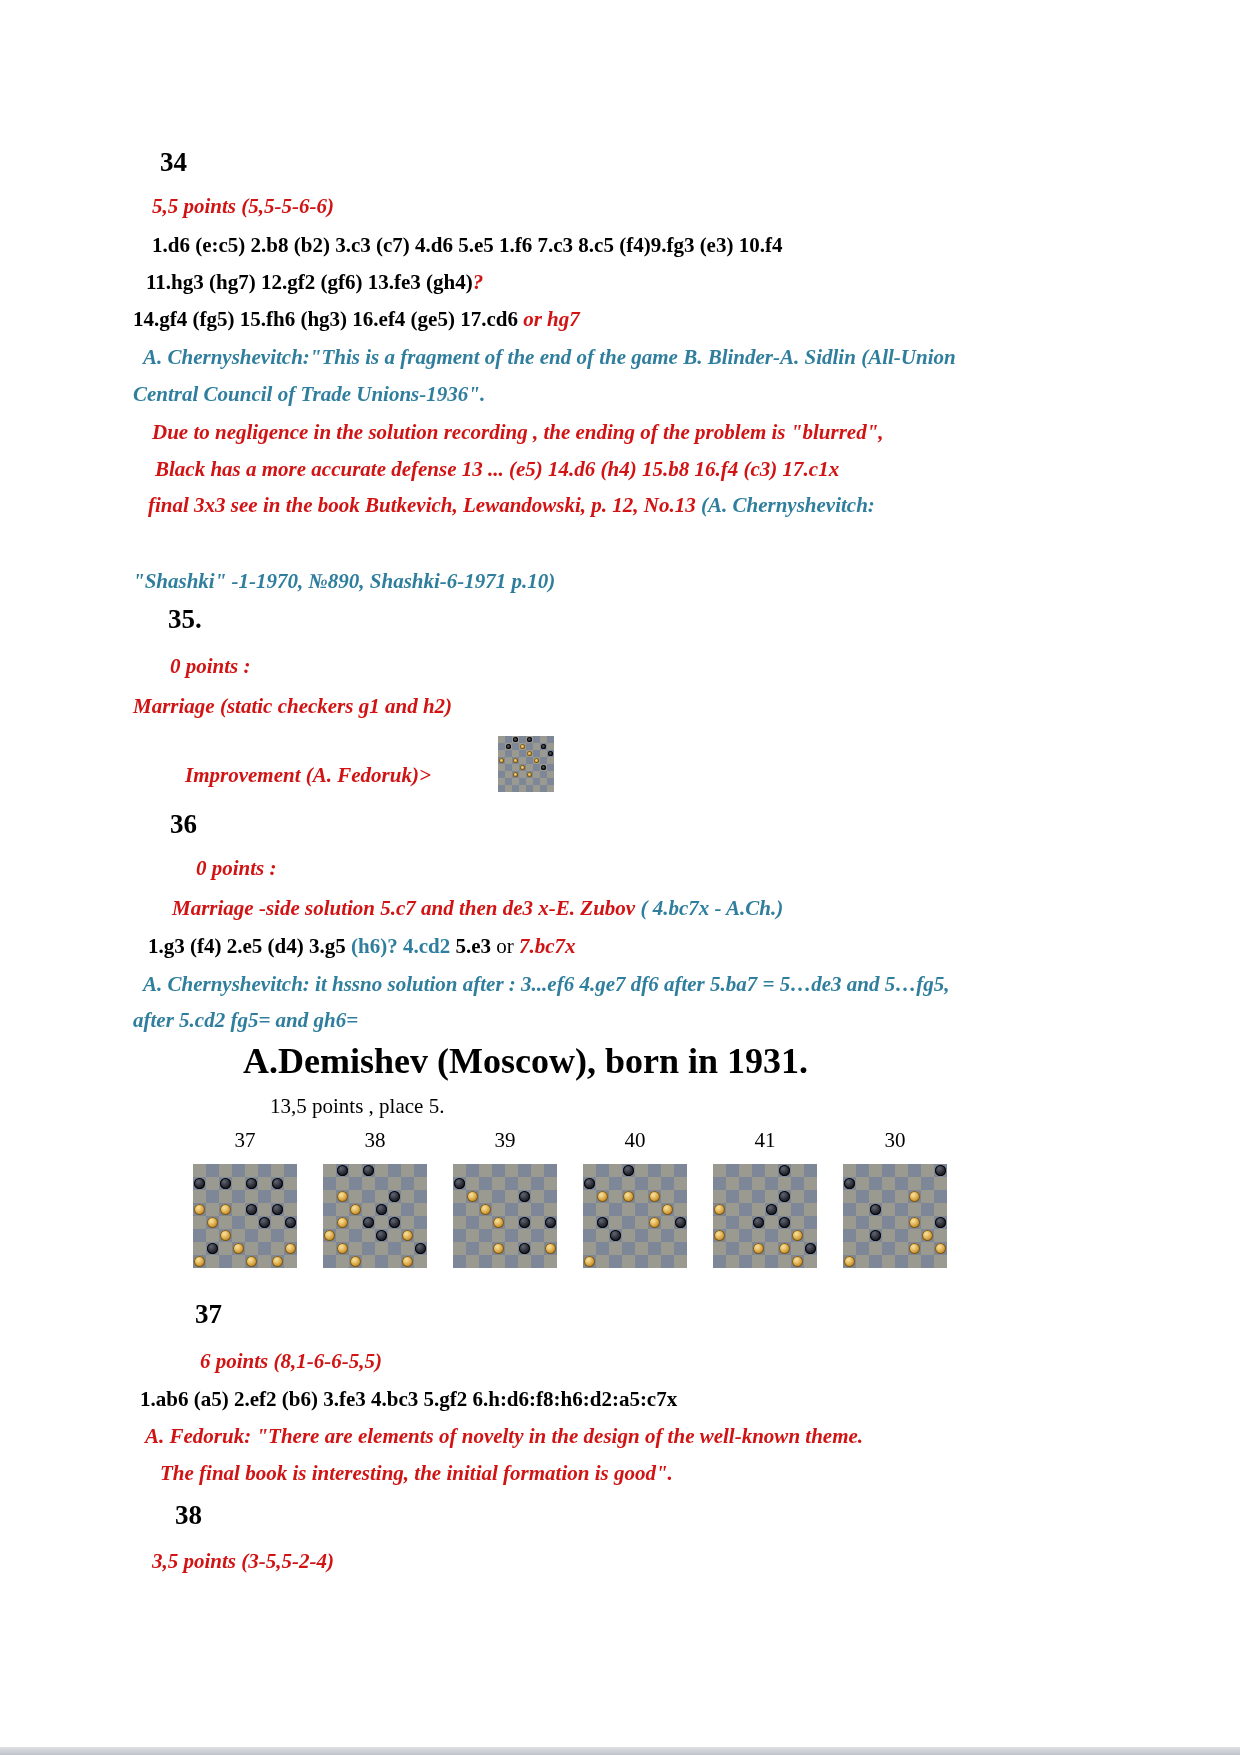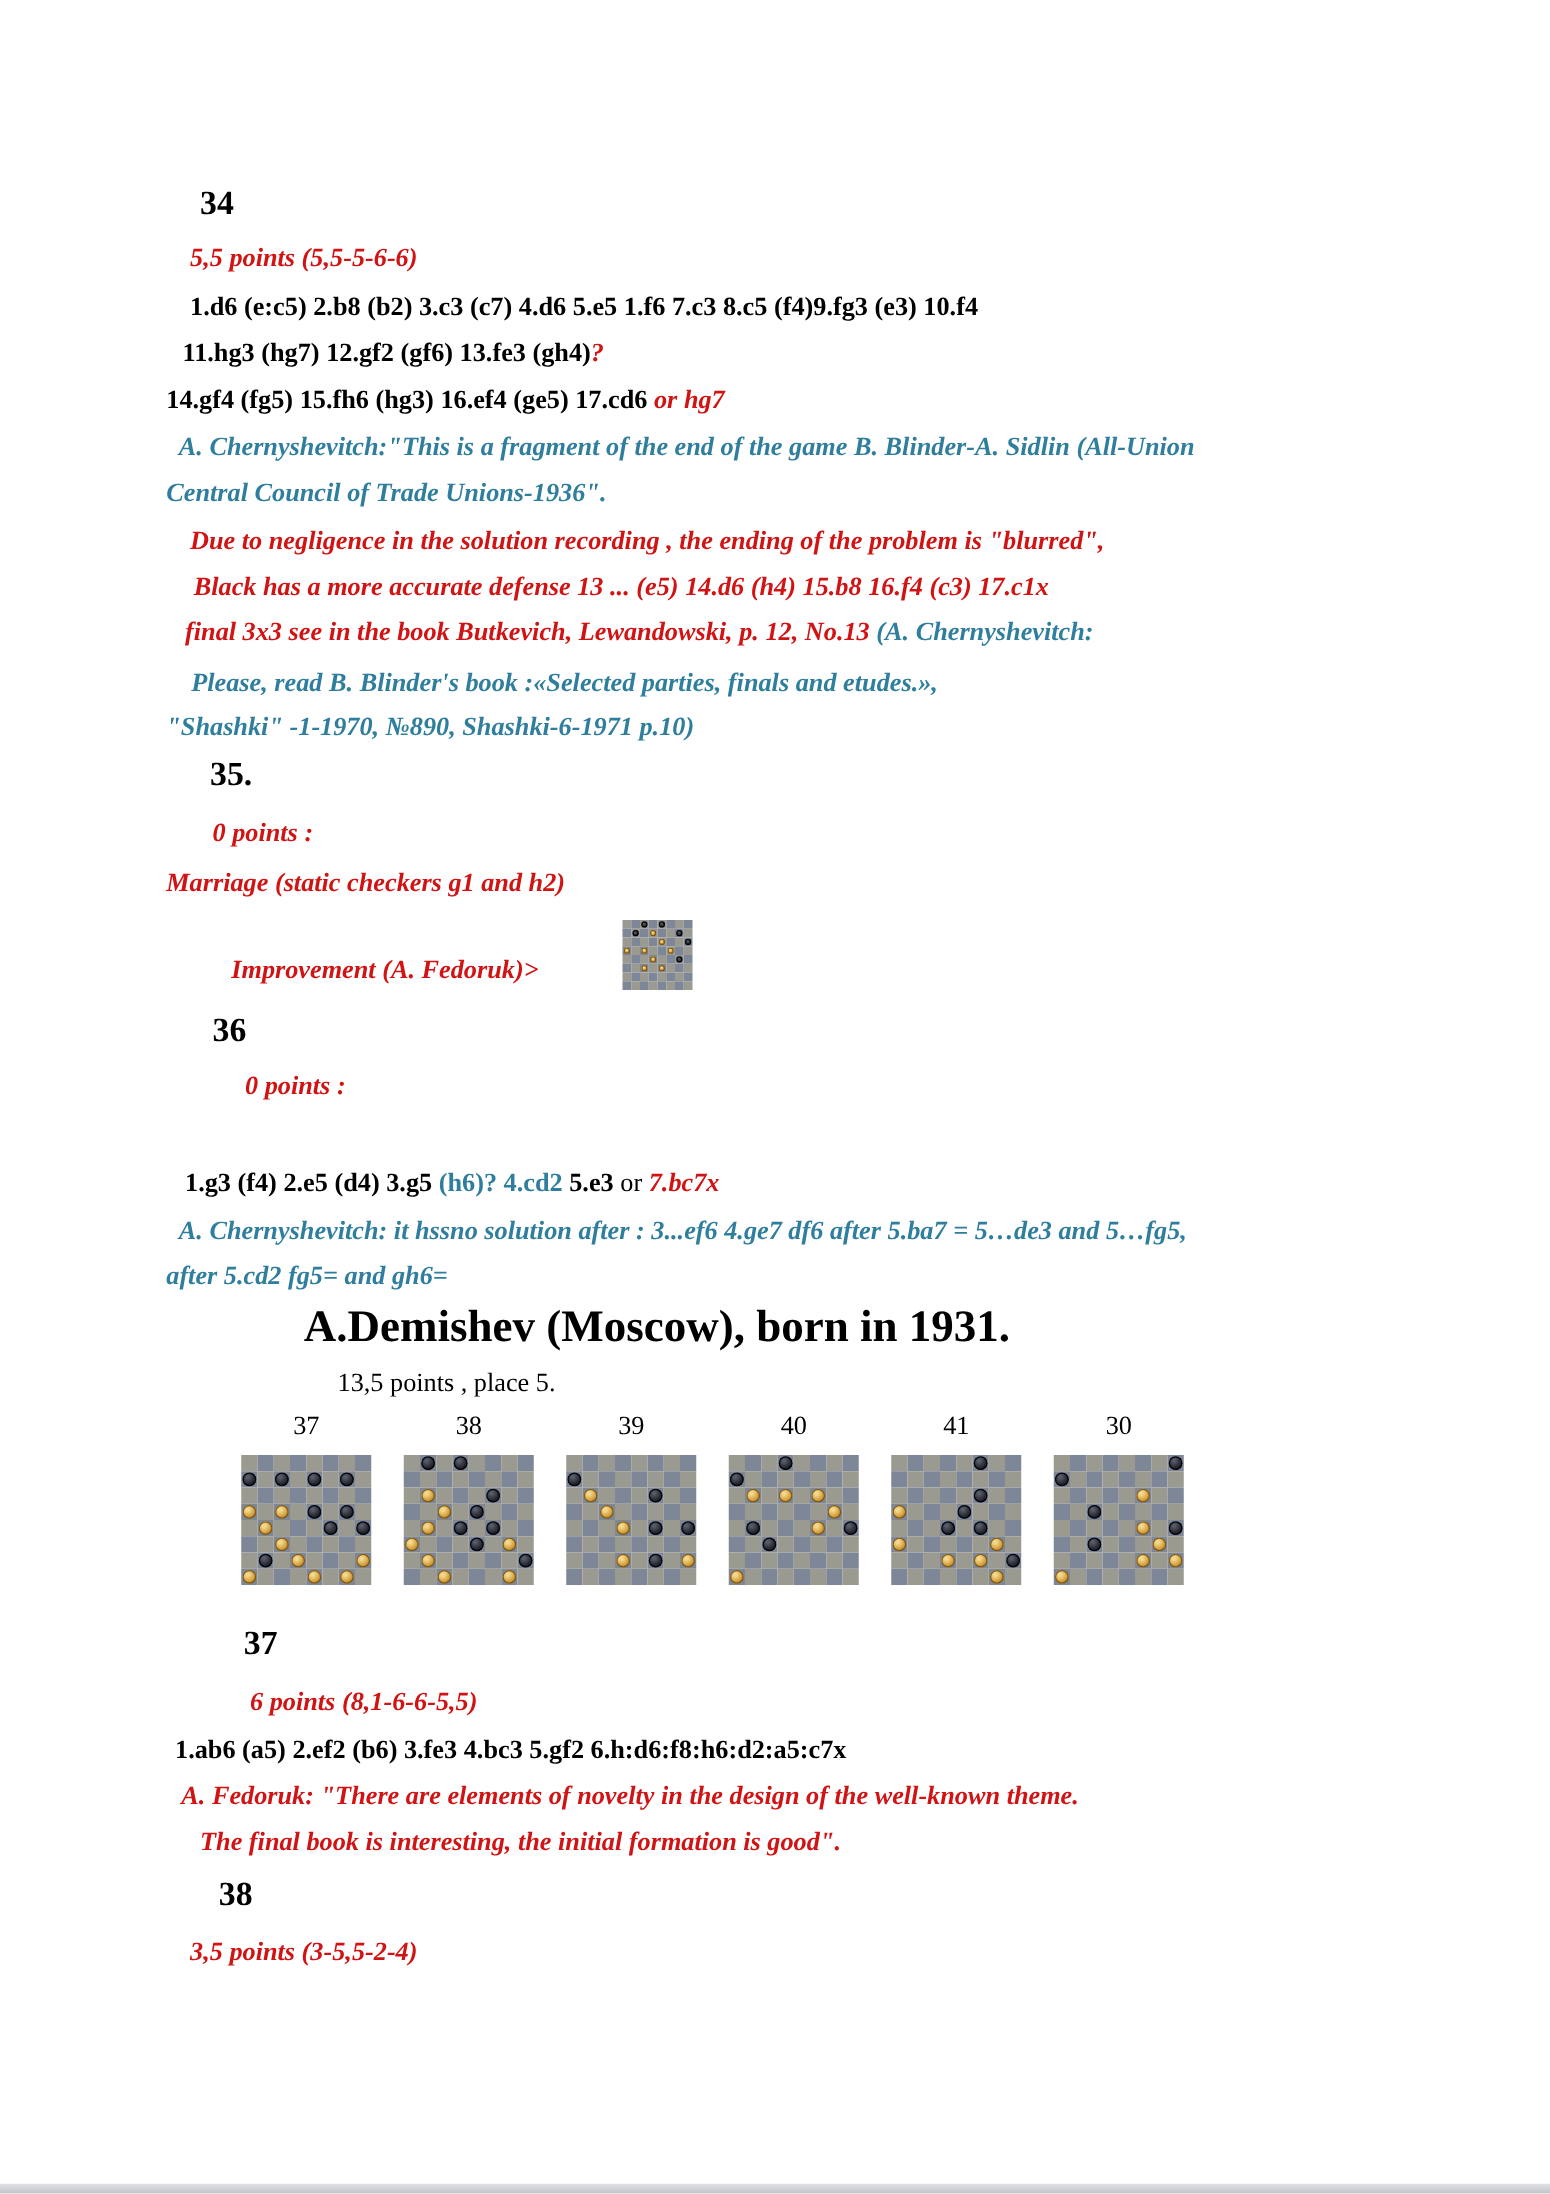--- a/index.html
+++ b/index.html
@@ -52,21 +52,20 @@
   <div class="line h" style="top:146px;left:160px">34</div>
   <div class="line bi red" style="top:194px;left:152px">5,5 points (5,5-5-6-6)</div>
   <div class="line b" style="top:233px;left:152px">1.d6 (e:c5) 2.b8 (b2) 3.c3 (c7) 4.d6 5.e5 1.f6 7.c3 8.c5 (f4)9.fg3 (e3) 10.f4</div>
   <div class="line b" style="top:270px;left:146px"><span>11.hg3 (hg7) 12.gf2 (gf6) 13.fe3 (gh4)</span><span class="bi red">?</span></div>
   <div class="line b" style="top:307px;left:133px"><span>14.gf4 (fg5) 15.fh6 (hg3) 16.ef4 (ge5) 17.cd6 </span><span class="bi red">or hg7</span></div>
   <div class="line bi teal" style="top:345px;left:143px">A. Chernyshevitch:"This is a fragment of the end of the game B. Blinder-A. Sidlin (All-Union</div>
   <div class="line bi teal" style="top:382px;left:133px">Central Council of Trade Unions-1936".</div>
   <div class="line bi red" style="top:420px;left:152px">Due to negligence in the solution recording  , the ending of the problem is "blurred",</div>
   <div class="line bi red" style="top:457px;left:155px">Black has a more accurate defense 13 ... (e5) 14.d6 (h4) 15.b8 16.f4 (c3) 17.c1x</div>
   <div class="line bi" style="top:493px;left:148px"><span class="red">final 3x3 see in  the book Butkevich, Lewandowski, p. 12, No.13 </span><span class="teal">(A. Chernyshevitch:</span></div>
-  <div class="line bi teal" style="top:534px;left:153px">Please, read B. Blinder's book :«Selected parties, finals  and etudes.»,</div>
   <div class="line bi teal" style="top:569px;left:133px">"Shashki" -1-1970, №890, Shashki-6-1971 p.10)</div>
 
   <div class="line h" style="top:603px;left:168px">35.</div>
   <div class="line bi red" style="top:654px;left:170px">0 points :</div>
   <div class="line bi red" style="top:694px;left:133px">Marriage (static checkers g1 and h2)</div>
   <div class="line bi red" style="top:763px;left:185px">Improvement (A. Fedoruk)&gt;</div>
   <div class="board" style="left: 498px; top: 736px; width: 56px; height: 56px;">
       <div class="sq sq-light" style="width: 7px; height: 7px; left: 0px; top: 0px;"></div>
       <div class="sq sq-dark" style="width: 7px; height: 7px; left: 7px; top: 0px;"></div>
       <div class="sq sq-light" style="width: 7px; height: 7px; left: 14px; top: 0px;">
@@ -156,20 +155,21 @@
       <div class="sq sq-dark" style="width: 7px; height: 7px; left: 14px; top: 49px;"></div>
       <div class="sq sq-light" style="width: 7px; height: 7px; left: 21px; top: 49px;"></div>
       <div class="sq sq-dark" style="width: 7px; height: 7px; left: 28px; top: 49px;"></div>
       <div class="sq sq-light" style="width: 7px; height: 7px; left: 35px; top: 49px;"></div>
       <div class="sq sq-dark" style="width: 7px; height: 7px; left: 42px; top: 49px;"></div>
       <div class="sq sq-light" style="width: 7px; height: 7px; left: 49px; top: 49px;"></div>
     </div>
 
   <div class="line h" style="top:808px;left:170px">36</div>
   <div class="line bi red" style="top:856px;left:196px">0 points :</div>
+  <div class="line bi" style="top:896px;left:172px"><span class="red">Marriage -side solution  5.c7 and then  de3 x-E. Zubov  </span><span class="teal">( 4.bc7x - A.Ch.)</span></div>
   <div class="line b" style="top:934px;left:148px"><span>1.g3 (f4) 2.e5 (d4) 3.g5 </span><span class="teal">(h6)? 4.cd2</span><span> 5.e3 </span><span class="plain">or </span><span class="bi red">7.bc7x</span></div>
   <div class="line bi teal" style="top:972px;left:143px">A. Chernyshevitch: it hssno solution after  : 3...ef6 4.ge7 df6 after 5.ba7 = 5…de3 and 5…fg5,</div>
   <div class="line bi teal" style="top:1008px;left:133px">after 5.cd2 fg5= and gh6=</div>
 
   <div class="line title" style="top:1040px;left:243px">A.Demishev (Moscow), born in 1931.</div>
   <div class="line" style="top:1094px;left:270px">13,5 points , place 5.</div>
 
   <div class="line label" style="top:1128px;left:193px">37</div>
   <div class="line label" style="top:1128px;left:323px">38</div>
   <div class="line label" style="top:1128px;left:453px">39</div>

